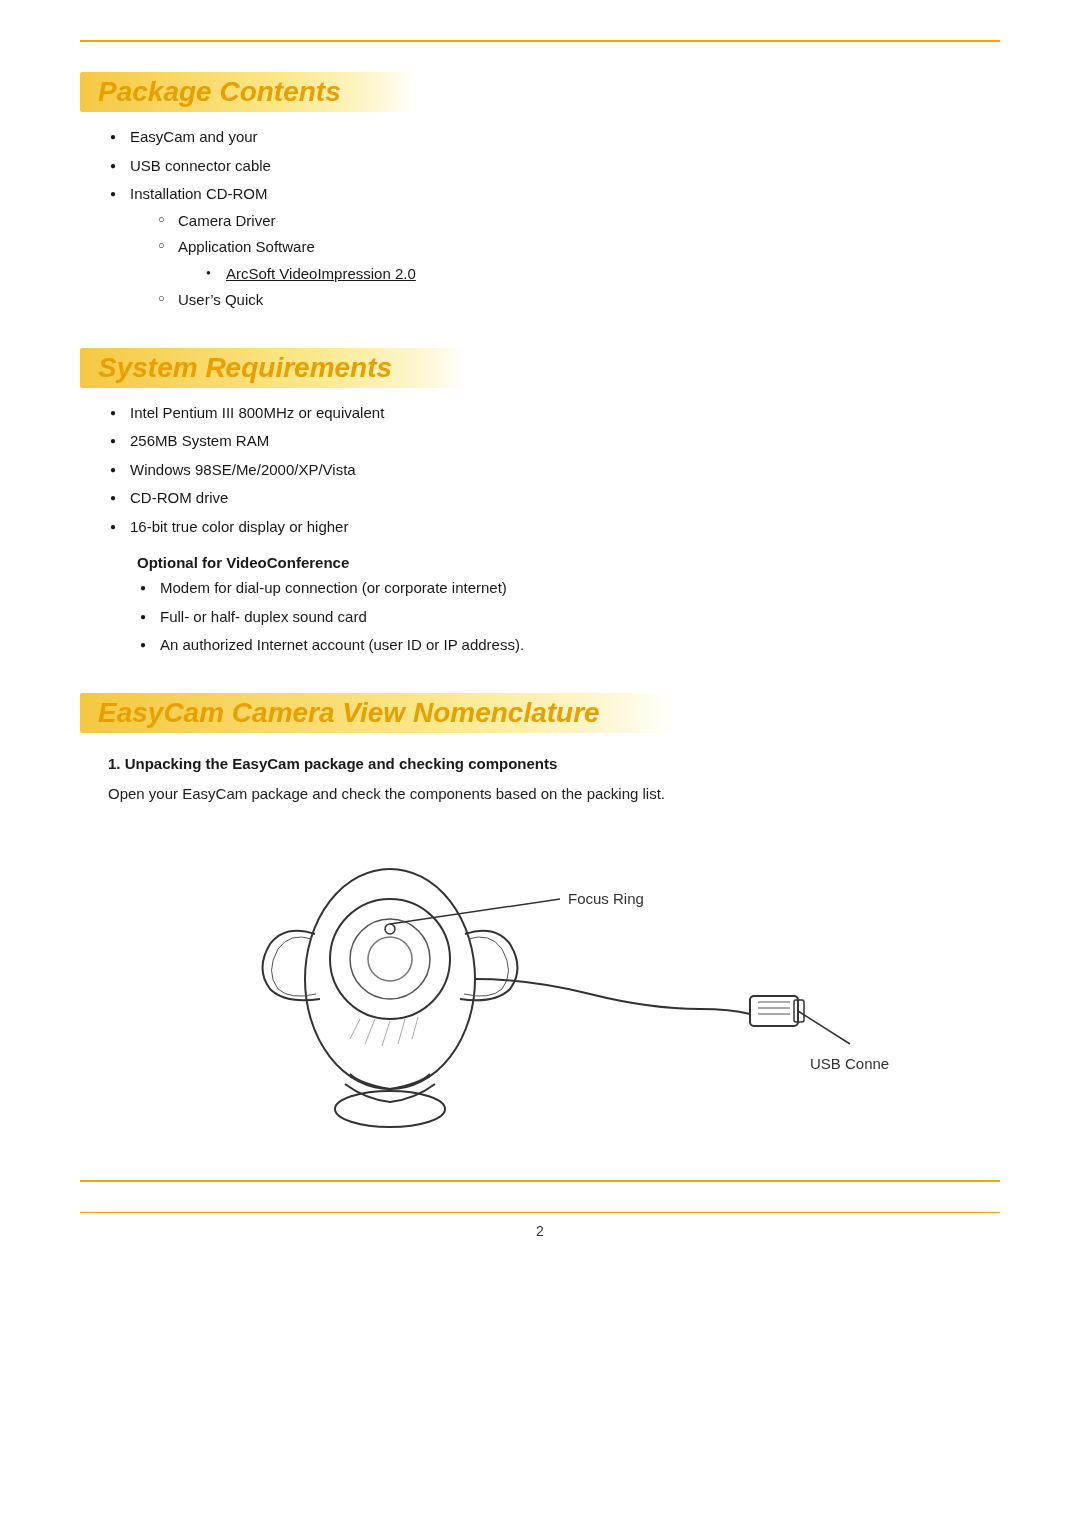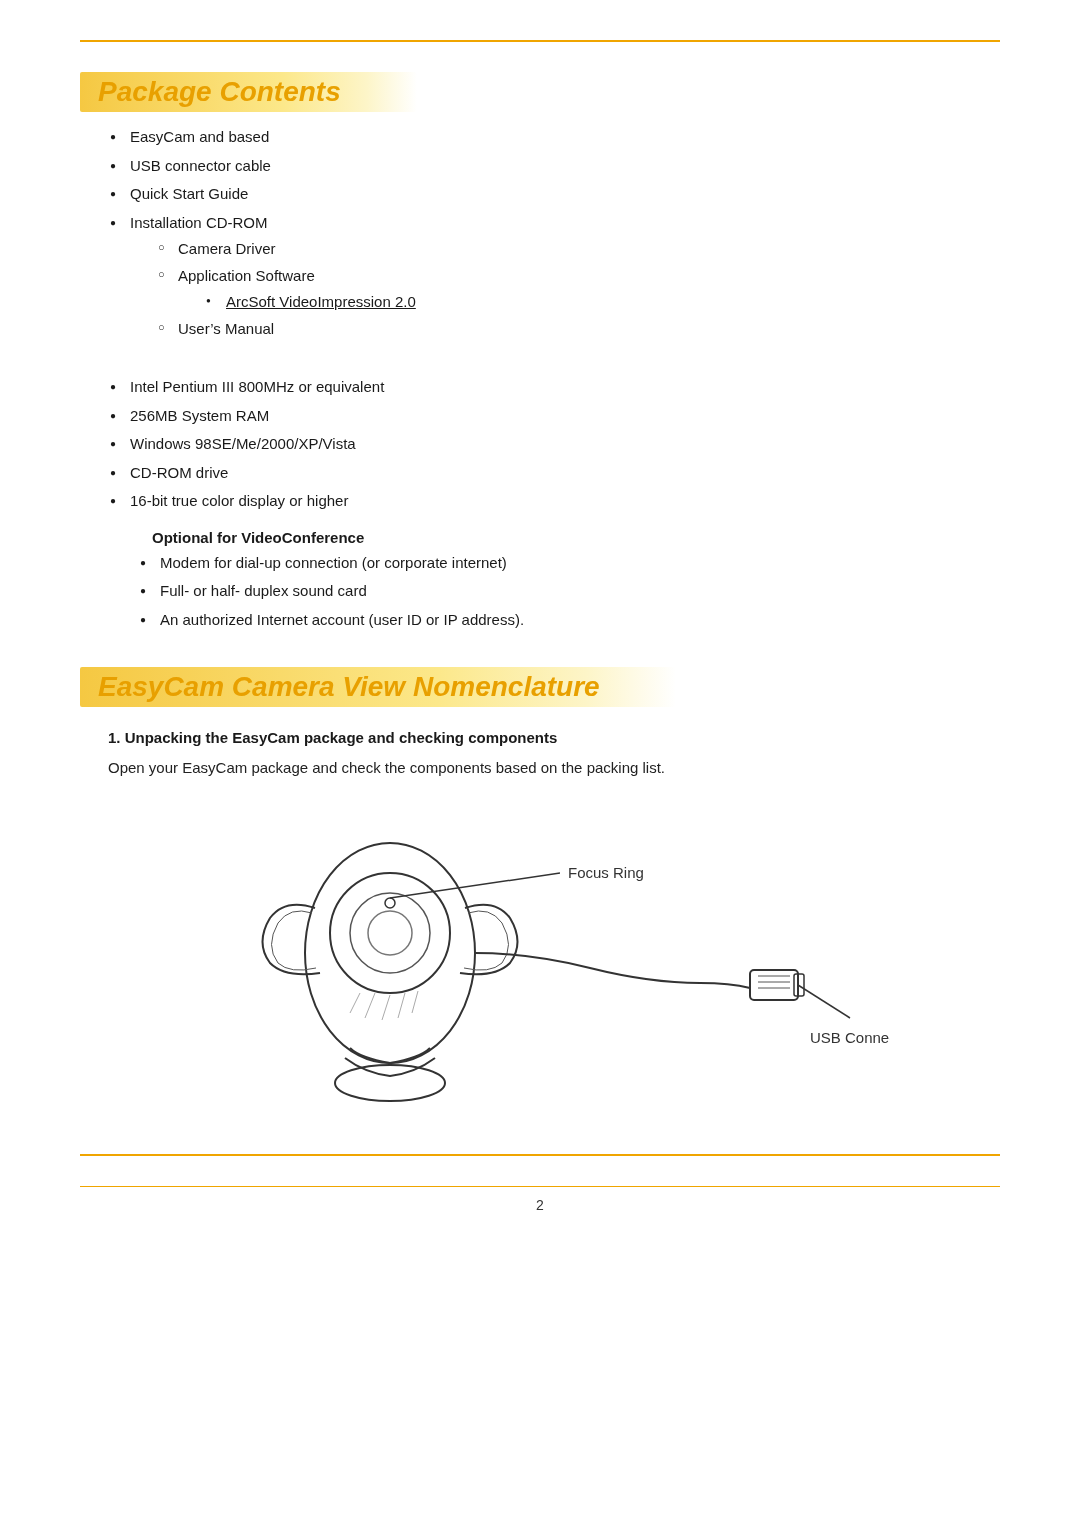--- a/index.html
+++ b/index.html
@@ -107,21 +107,21 @@
       position: absolute;
       left: 0;
       font-size: 8px;
       top: 4px;
       color: #1a1a1a;
     }
 
     .optional-heading {
       font-weight: bold;
       margin-bottom: 6px;
-      margin-left: 42px;
+      margin-left: 27px;
       margin-top: 16px;
     }
 
     .optional-section {
       padding-left: 30px;
     }
 
     .numbered-heading {
       font-weight: bold;
       font-size: 15px;
@@ -170,51 +170,53 @@
 
 <div class="section">
   <div class="section-header">
     <div class="section-title-bg">
       <span class="section-title">Package Contents</span>
     </div>
   </div>
 
   <ul class="bullet-list">
     <li>
-      <span>EasyCam and based</span>
+      <span>EasyCam and your</span>
     </li>
     <li>
       <span>USB connector cable</span>
-    </li>
-    <li>
-      <span>Quick Start Guide</span>
     </li>
     <li>
       <span>Installation CD-ROM</span>
       <ul class="sub-list">
         <li>
           <span>Camera Driver</span>
         </li>
         <li>
           <span>Application Software</span>
           <ul class="sub-sub-list">
             <li>
               <span>ArcSoft VideoImpression 2.0</span>
             </li>
           </ul>
         </li>
         <li>
-          <span>User’s Manual</span>
+          <span>User’s Quick</span>
         </li>
       </ul>
     </li>
   </ul>
 </div>
 
 <div class="section">
+  <div class="section-header">
+    <div class="section-title-bg">
+      <span class="section-title">System Requirements</span>
+    </div>
+  </div>
 
   <ul class="bullet-list">
     <li>
       <span>Intel Pentium III 800MHz or equivalent</span>
     </li>
     <li>
       <span>256MB System RAM</span>
     </li>
     <li>
       <span>Windows 98SE/Me/2000/XP/Vista</span>

